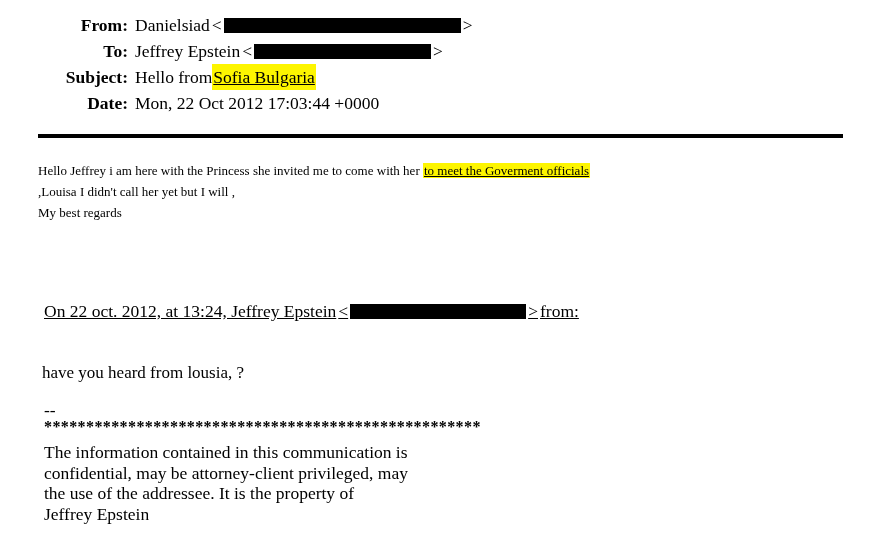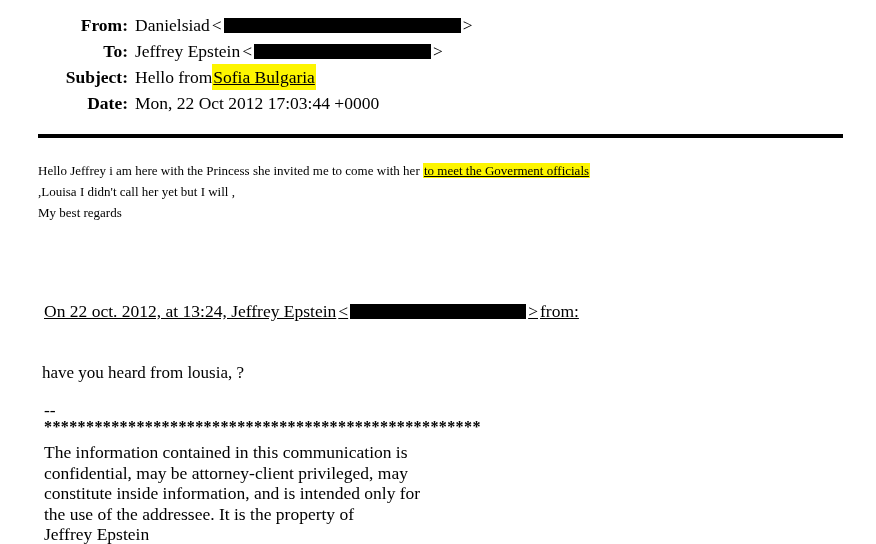--- a/index.html
+++ b/index.html
@@ -200,18 +200,17 @@
   </div>
 
   <div class="quoted">have you heard from lousia,  ?</div>
 
   <div class="sig">--</div>
   <div class="stars">****************************************************</div>
 
   <div class="disclaimer">
     <p>The information contained in this communication is</p>
     <p>confidential, may be attorney-client privileged, may</p>
-    <p>constitute inside information, and is intended only for</p>
     <p>the use of the addressee. It is the property of</p>
     <p>Jeffrey Epstein</p>
   </div>
 
 </div>
 
 </body></html>

